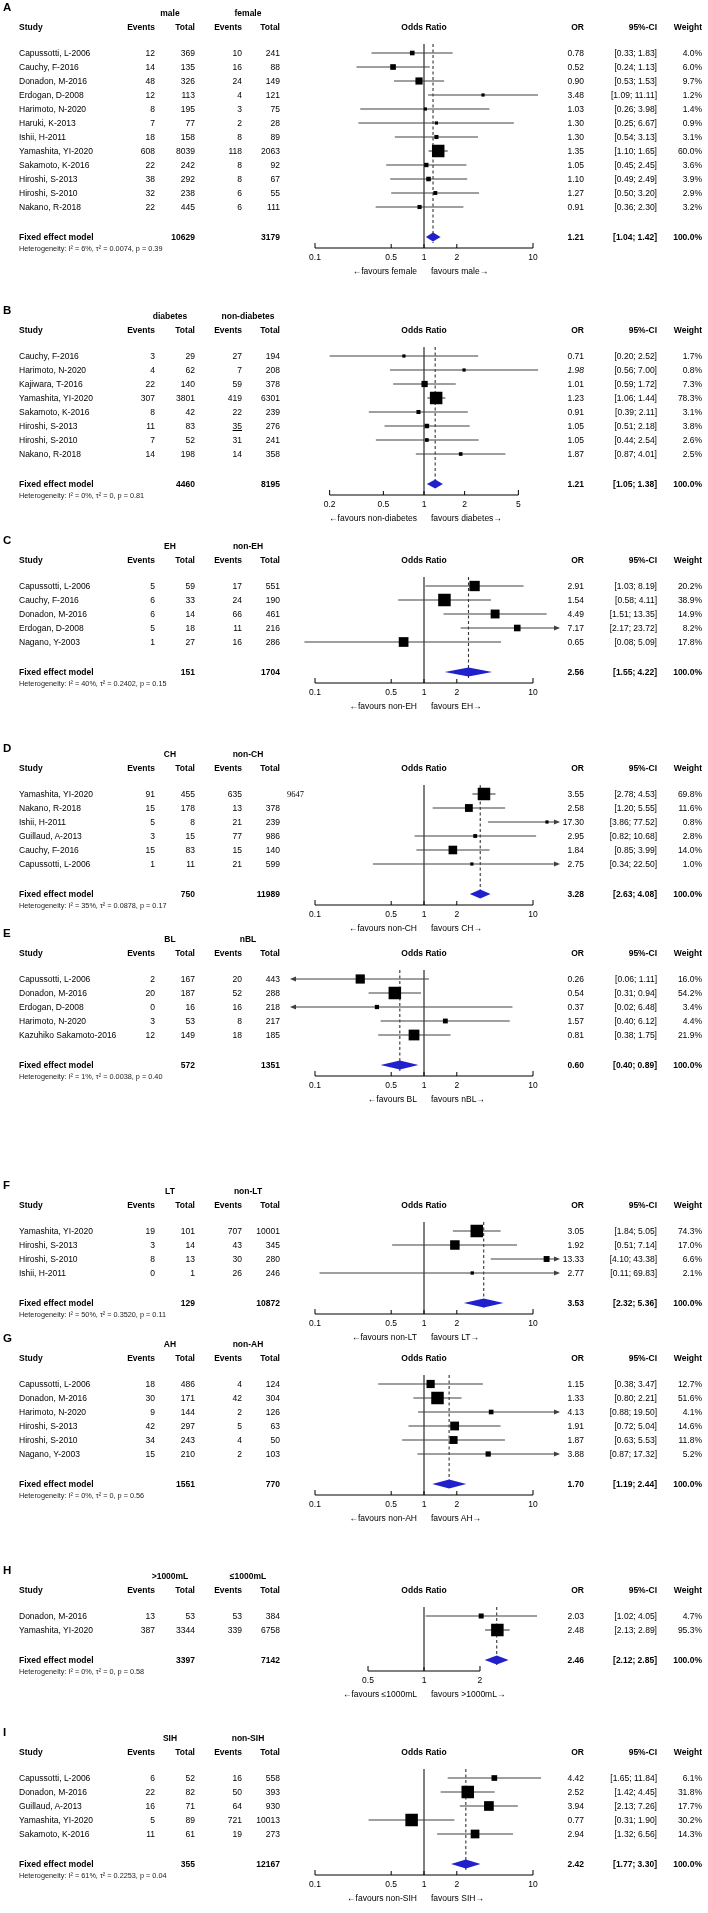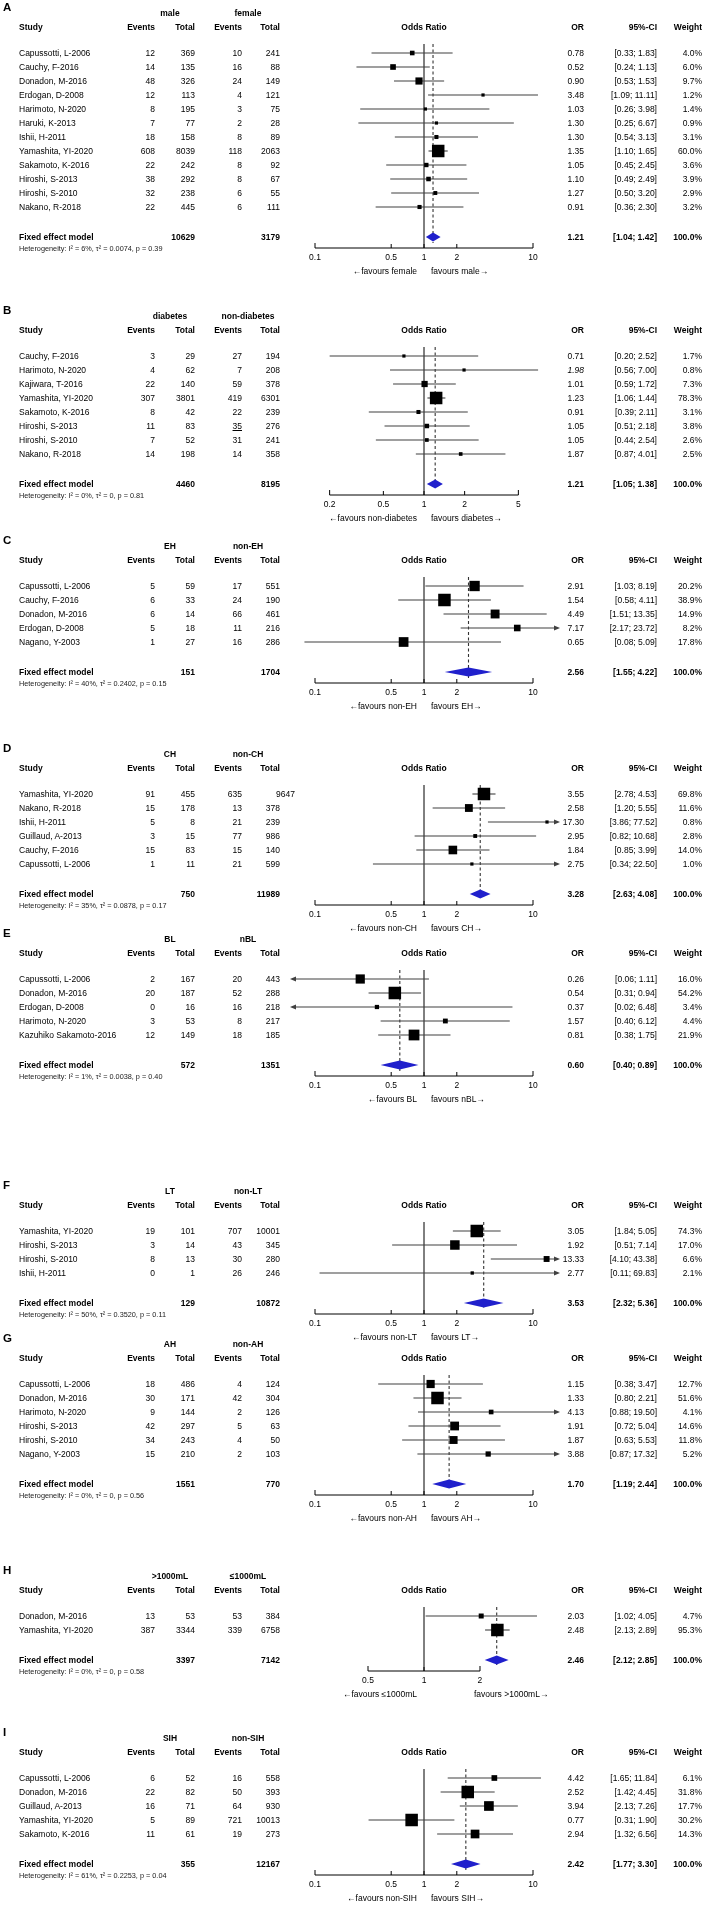--- a/index.html
+++ b/index.html
@@ -395,21 +395,21 @@
       <span class="t b" style="top: 22px; right: 466px;">Events</span>
       <span class="t b" style="top: 22px; right: 428px;">Total</span>
       <span class="t b cx" style="top: 22px; left: 424px;">Odds Ratio</span>
       <span class="t b" style="top: 22px; right: 124px;">OR</span>
       <span class="t b" style="top: 22px; right: 51px;">95%-CI</span>
       <span class="t b" style="top: 22px; right: 6px;">Weight</span>
       <span class="t" style="top: 48px; left: 19px;">Yamashita, YI-2020</span>
       <span class="t" style="top: 48px; right: 553px;">91</span>
       <span class="t" style="top: 48px; right: 513px;">455</span>
       <span class="t" style="top: 48px; right: 466px;">635</span>
-      <span class="t" style="top: 48px; right: 413px;">9647</span>
+      <span class="t" style="top: 48px; right: 404px; font-family: Liberation Serif, serif;">9647</span>
       <span class="t" style="top: 48px; right: 124px;">3.55</span>
       <span class="t" style="top: 48px; right: 51px;">[2.78; 4.53]</span>
       <span class="t" style="top: 48px; right: 6px;">69.8%</span>
       <span class="t" style="top: 62px; left: 19px;">Nakano, R-2018</span>
       <span class="t" style="top: 62px; right: 553px;">15</span>
       <span class="t" style="top: 62px; right: 513px;">178</span>
       <span class="t" style="top: 62px; right: 466px;">13</span>
       <span class="t" style="top: 62px; right: 428px;">378</span>
       <span class="t" style="top: 62px; right: 124px;">2.58</span>
       <span class="t" style="top: 62px; right: 51px;">[1.20; 5.55]</span>
@@ -792,21 +792,21 @@
       <span class="t b" style="top: 92px; right: 513px;">3397</span>
       <span class="t b" style="top: 92px; right: 428px;">7142</span>
       <span class="t b" style="top: 92px; right: 124px;">2.46</span>
       <span class="t b" style="top: 92px; right: 51px;">[2.12; 2.85]</span>
       <span class="t b" style="top: 92px; right: 6px;">100.0%</span>
       <span class="t het" style="top: 104px; left: 19px;">Heterogeneity: I² = 0%, τ² = 0, p = 0.58</span>
       <span class="t cx" style="top: 112px; left: 368.008px;">0.5</span>
       <span class="t cx" style="top: 112px; left: 424px;">1</span>
       <span class="t cx" style="top: 112px; left: 479.992px;">2</span>
       <span class="t" style="top: 126px; right: 291px;">←favours ≤1000mL</span>
-      <span class="t" style="top: 126px; left: 431px; margin-left: 43px;">favours &gt;1000mL→</span>
+      <span class="t" style="top: 126px; left: 431px;">favours &gt;1000mL→</span>
       <svg width="708" height="162" style="top: 0px;">
         <line x1="424" y1="44" x2="424" y2="108" stroke="#000000" stroke-width="1"></line>
         <line x1="496.7139299212285" y1="44" x2="496.7139299212285" y2="103" stroke="#333333" stroke-width="1.1" stroke-dasharray="3,2.5"></line>
         <line x1="425.59963194771666" y1="53" x2="536.9866343179283" y2="53" stroke="#404040" stroke-width="1.1"></line>
         <rect x="478.70112246215956" y="50.506859410301935" width="4.986281179396124" height="4.986281179396124" fill="#000000"></rect>
         <line x1="485.0786062396052" y1="67" x2="509.7269987527179" y2="67" stroke="#404040" stroke-width="1.1"></line>
         <rect x="491.11801263367624" y="60.75" width="12.5" height="12.5" fill="#000000"></rect>
         <polygon points="484.6984701327478,97 496.7139299212285,92.5 508.6011439615829,97 496.7139299212285,101.5" fill="#2020cc"></polygon>
         <line x1="368.0084208064995" y1="108" x2="479.9915791935005" y2="108" stroke="#000000" stroke-width="1"></line>
         <line x1="368.0084208064995" y1="103" x2="368.0084208064995" y2="108" stroke="#000000" stroke-width="1"></line>

